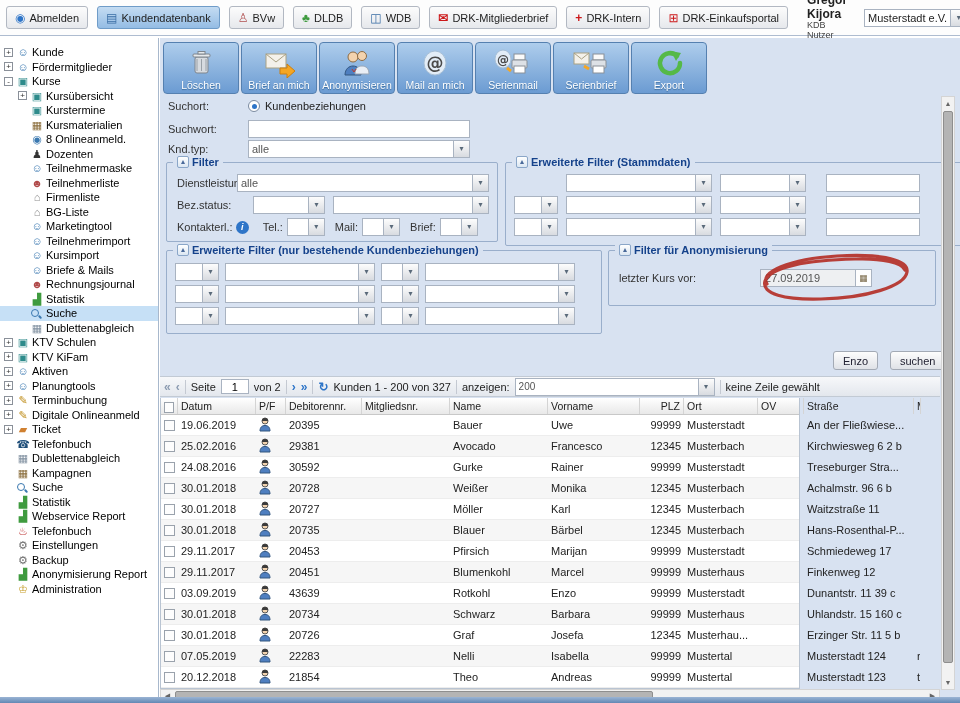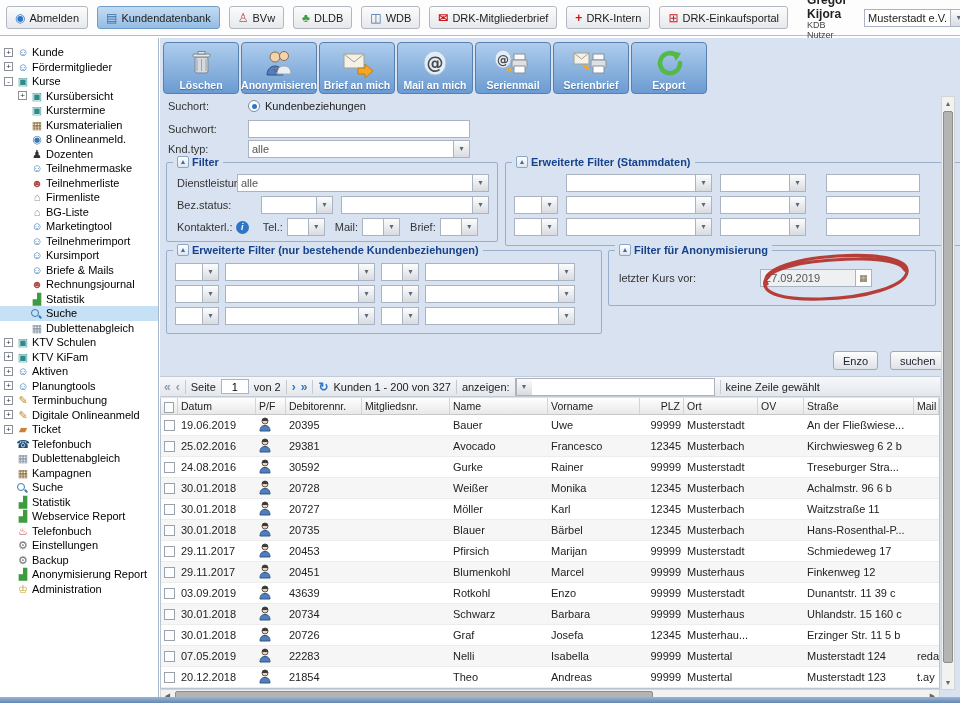--- a/index.html
+++ b/index.html
@@ -24,21 +24,21 @@
   .tree-icon { width:14px; flex:0 0 14px; text-align:center; font-size:11px; line-height:12px; }
   .tree-label { margin-left:2px; color:#000; }
 
   
   .content { position:absolute; left:160px; top:38px; width:800px; height:665px; background:#d8e2f1; overflow:hidden; }
 
   
   .bigbar { position:absolute; left:3px; top:4px; display:flex; gap:2px; }
   .action-btn { width:76px; height:52px; border:1px solid #5580b0; border-radius:4px; background:linear-gradient(#aecdec,#6b9bd2); display:flex; flex-direction:column; align-items:center; justify-content:flex-end; padding-bottom:2px; cursor:pointer; }
   .action-btn .aicon { height:32px; display:flex; align-items:center; justify-content:center; }
-  .action-btn .alabel { color:#fff; font-weight:bold; font-size:10.5px; text-shadow:0 1px 1px #3a6a9a; }
+  .action-btn .alabel { color:#fff; font-weight:normal; font-size:10.5px; text-shadow:0 1px 1px #3a6a9a; }
 
   
   .flabel { color:#333; }
   .combo { height:18px; border:1px solid #a9b3c1; background:#fff; display:flex; align-items:stretch; cursor:pointer; }
   .combo-text { flex:1; padding:2px 3px 0; color:#555; overflow:hidden; white-space:nowrap; }
   .combo-trigger { width:16px; border-left:1px solid #a9b3c1; background:linear-gradient(#fdfdfd,#d8dbe0); color:#5a6a7a; font-size:8px; line-height:16px; text-align:center; }
   .tinput { height:18px; border:1px solid #a9b3c1; background:#fff; font-family:"Liberation Sans",sans-serif; font-size:11px; padding:0 3px; }
   .radio { width:12px; height:12px; border:1px solid #7a8aa0; border-radius:50%; background:#fff; position:relative; display:inline-block; }
   .radio.on::after { content:""; position:absolute; left:3px; top:3px; width:5px; height:5px; border-radius:50%; background:#2e75c8; }
   .srow { position:absolute; display:flex; align-items:center; }
@@ -50,21 +50,21 @@
 
   .gbtn { height:19px; padding:0 9px; border:1px solid #a3aab5; border-radius:3px; background:linear-gradient(#fdfdfd,#dfe2e7); font-size:11px; color:#223; cursor:pointer; }
 
   
   .pagebar { position:absolute; left:0; top:338px; width:780px; height:21px; border-top:1px solid #c2cad4; border-bottom:1px solid #c2cad4; background:linear-gradient(#f7f8fa,#e3e7ed); display:flex; align-items:center; padding:0 4px; gap:5px; }
   .pgsep { width:1px; height:14px; background:#c4c9d2; }
   .pg-ic { font-size:12px; font-weight:bold; line-height:12px; cursor:pointer; }
   .pg-input { width:28px; height:15px; text-align:center; }
 
   
-  .grid { position:absolute; left:0; top:360px; width:780px; background:#fff; border:1px solid #b9c4d2; border-top:none; }
+  .grid { position:absolute; left:0; top:360px; width:640px; background:#fff; border:1px solid #b9c4d2; border-top:none; }
   .thead { display:flex; height:17px; background:linear-gradient(#ffffff,#e8e8e8); border-bottom:1px solid #c8c8c8; }
   .th { border-right:1px solid #d4d4d4; padding:2px 3px 0; font-size:10.5px; color:#222; overflow:hidden; white-space:nowrap; cursor:pointer; }
   .trow { display:flex; height:21px; align-items:center; border-bottom:1px solid #ededed; background:#fff; }
   .trow.alt { background:#f6f6f6; }
   .td { padding:0 3px; overflow:hidden; white-space:nowrap; }
   .col-cb { width:17px; flex:0 0 17px; display:flex; justify-content:center; }
   .col-datum { width:78px; flex:0 0 78px; }
   .col-pf { width:30px; flex:0 0 30px; }
   .col-deb { width:76px; flex:0 0 76px; }
   .col-mitg { width:88px; flex:0 0 88px; }
@@ -353,41 +353,41 @@
           <span class="aicon icon">
             <svg width="30" height="30" viewBox="0 0 30 30">
               <rect x="9" y="9" width="13" height="16" rx="2" fill="#d7dbe0" stroke="#7e858d"></rect>
               <path d="M11 11v12M15.5 11v12M20 11v12" stroke="#9aa1a8" fill="none"></path>
               <rect x="7" y="6" width="17" height="3" rx="1" fill="#e6e9ec" stroke="#7e858d"></rect>
               <rect x="12" y="3.5" width="7" height="2.5" fill="#e6e9ec" stroke="#7e858d"></rect>
             </svg>
           </span>
           <span class="alabel">Löschen</span>
         </div>
+        <div class="action-btn">
+          <span class="aicon icon">
+            <svg width="34" height="30" viewBox="0 0 34 30">
+              <rect x="4" y="6" width="20" height="14" fill="#f4f1ea" stroke="#a9a183"></rect>
+              <path d="M4 6l10 8 10-8" fill="none" stroke="#a9a183"></path>
+              <path d="M18 20h7v-4l8 7-8 7v-4h-7z" fill="#f5a623" stroke="#c97f12"></path>
+            </svg>
+          </span>
+          <span class="alabel">Brief an mich</span>
+        </div>
         <div class="action-btn alt">
           <span class="aicon icon">
             <svg width="32" height="30" viewBox="0 0 32 30">
               <circle cx="12" cy="9" r="5" fill="#f3d3ae" stroke="#8d6b43"></circle>
               <path d="M4 27c0-6 4-9 8-9s8 3 8 9z" fill="#4f7fc0" stroke="#33567f"></path>
               <circle cx="21" cy="8" r="4.5" fill="#f3d3ae" stroke="#8d6b43"></circle>
               <path d="M14 26c0-6 3.5-8 7-8s7 2 7 8z" fill="#e9eef5" stroke="#9aa6b5"></path>
               <path d="M11 21l2 3 2-3" stroke="#c0392b" fill="none"></path>
             </svg>
           </span>
           <span class="alabel">Anonymisieren</span>
-        </div>
-        <div class="action-btn">
-          <span class="aicon icon">
-            <svg width="34" height="30" viewBox="0 0 34 30">
-              <rect x="4" y="6" width="20" height="14" fill="#f4f1ea" stroke="#a9a183"></rect>
-              <path d="M4 6l10 8 10-8" fill="none" stroke="#a9a183"></path>
-              <path d="M18 20h7v-4l8 7-8 7v-4h-7z" fill="#f5a623" stroke="#c97f12"></path>
-            </svg>
-          </span>
-          <span class="alabel">Brief an mich</span>
         </div>
         <div class="action-btn alt">
           <span class="aicon icon">
             <svg width="30" height="30" viewBox="0 0 30 30">
               <ellipse cx="15" cy="15" rx="11" ry="12" fill="#e3edf7" stroke="#a7bfd6"></ellipse>
               <text x="15" y="21" text-anchor="middle" font-size="17" font-weight="bold" fill="#4a4a4a" font-family="DejaVu Sans, sans-serif">@</text>
             </svg>
           </span>
           <span class="alabel">Mail an mich</span>
         </div>
@@ -452,21 +452,21 @@
       <span>Filter</span>
     </div>
     <div class="prow" style="left:10px;top:11px;right:8px;">
       <span class="flabel" style="width:60px">Dienstleistung:</span>
       <div class="combo" style="flex:1">
         <span class="combo-text">alle</span>
         <span class="combo-trigger icon" style="color: rgb(90, 106, 122);">▾</span>
       </div>
     </div>
     <div class="prow" style="left:10px;top:33px;right:8px;">
-      <span class="flabel" style="width:84px">Bez.status:</span>
+      <span class="flabel" style="width:76px">Bez.status:</span>
       <div class="combo" style="width:72px">
           <span class="combo-text"></span>
           <span class="combo-trigger icon" style="color: rgb(90, 106, 122);">▾</span>
         </div>
       <div class="combo" style="flex:1;margin-left:8px">
           <span class="combo-text"></span>
           <span class="combo-trigger icon" style="color: rgb(90, 106, 122);">▾</span>
         </div>
     </div>
     <div class="prow" style="left:10px;top:55px;right:8px;">
@@ -626,20 +626,21 @@
     <span>von 2</span>
     <span class="pgsep"></span>
     <span class="pg-ic icon" style="color: rgb(46, 117, 200);">›</span>
     <span class="pg-ic icon" style="color: rgb(46, 117, 200);">»</span>
     <span class="pgsep"></span>
     <span class="pg-ic icon bold-ic" style="color: rgb(46, 117, 200);">↻</span>
     <span>Kunden 1 - 200 von 327</span>
     <span class="pgsep"></span>
     <span>anzeigen:</span>
     <div class="combo" style="width:200px">
+      <span class="combo-text" style="font-size:10px">200</span>
       <span class="combo-trigger icon" style="color: rgb(90, 106, 122);">▾</span>
     </div>
     <span class="pgsep"></span>
     <span>keine Zeile gewählt</span>
   </div>
 
   <div class="grid">
     <div class="thead">
       <span class="th col-cb">
           <span class="cb" style="margin-top:2px"></span>

